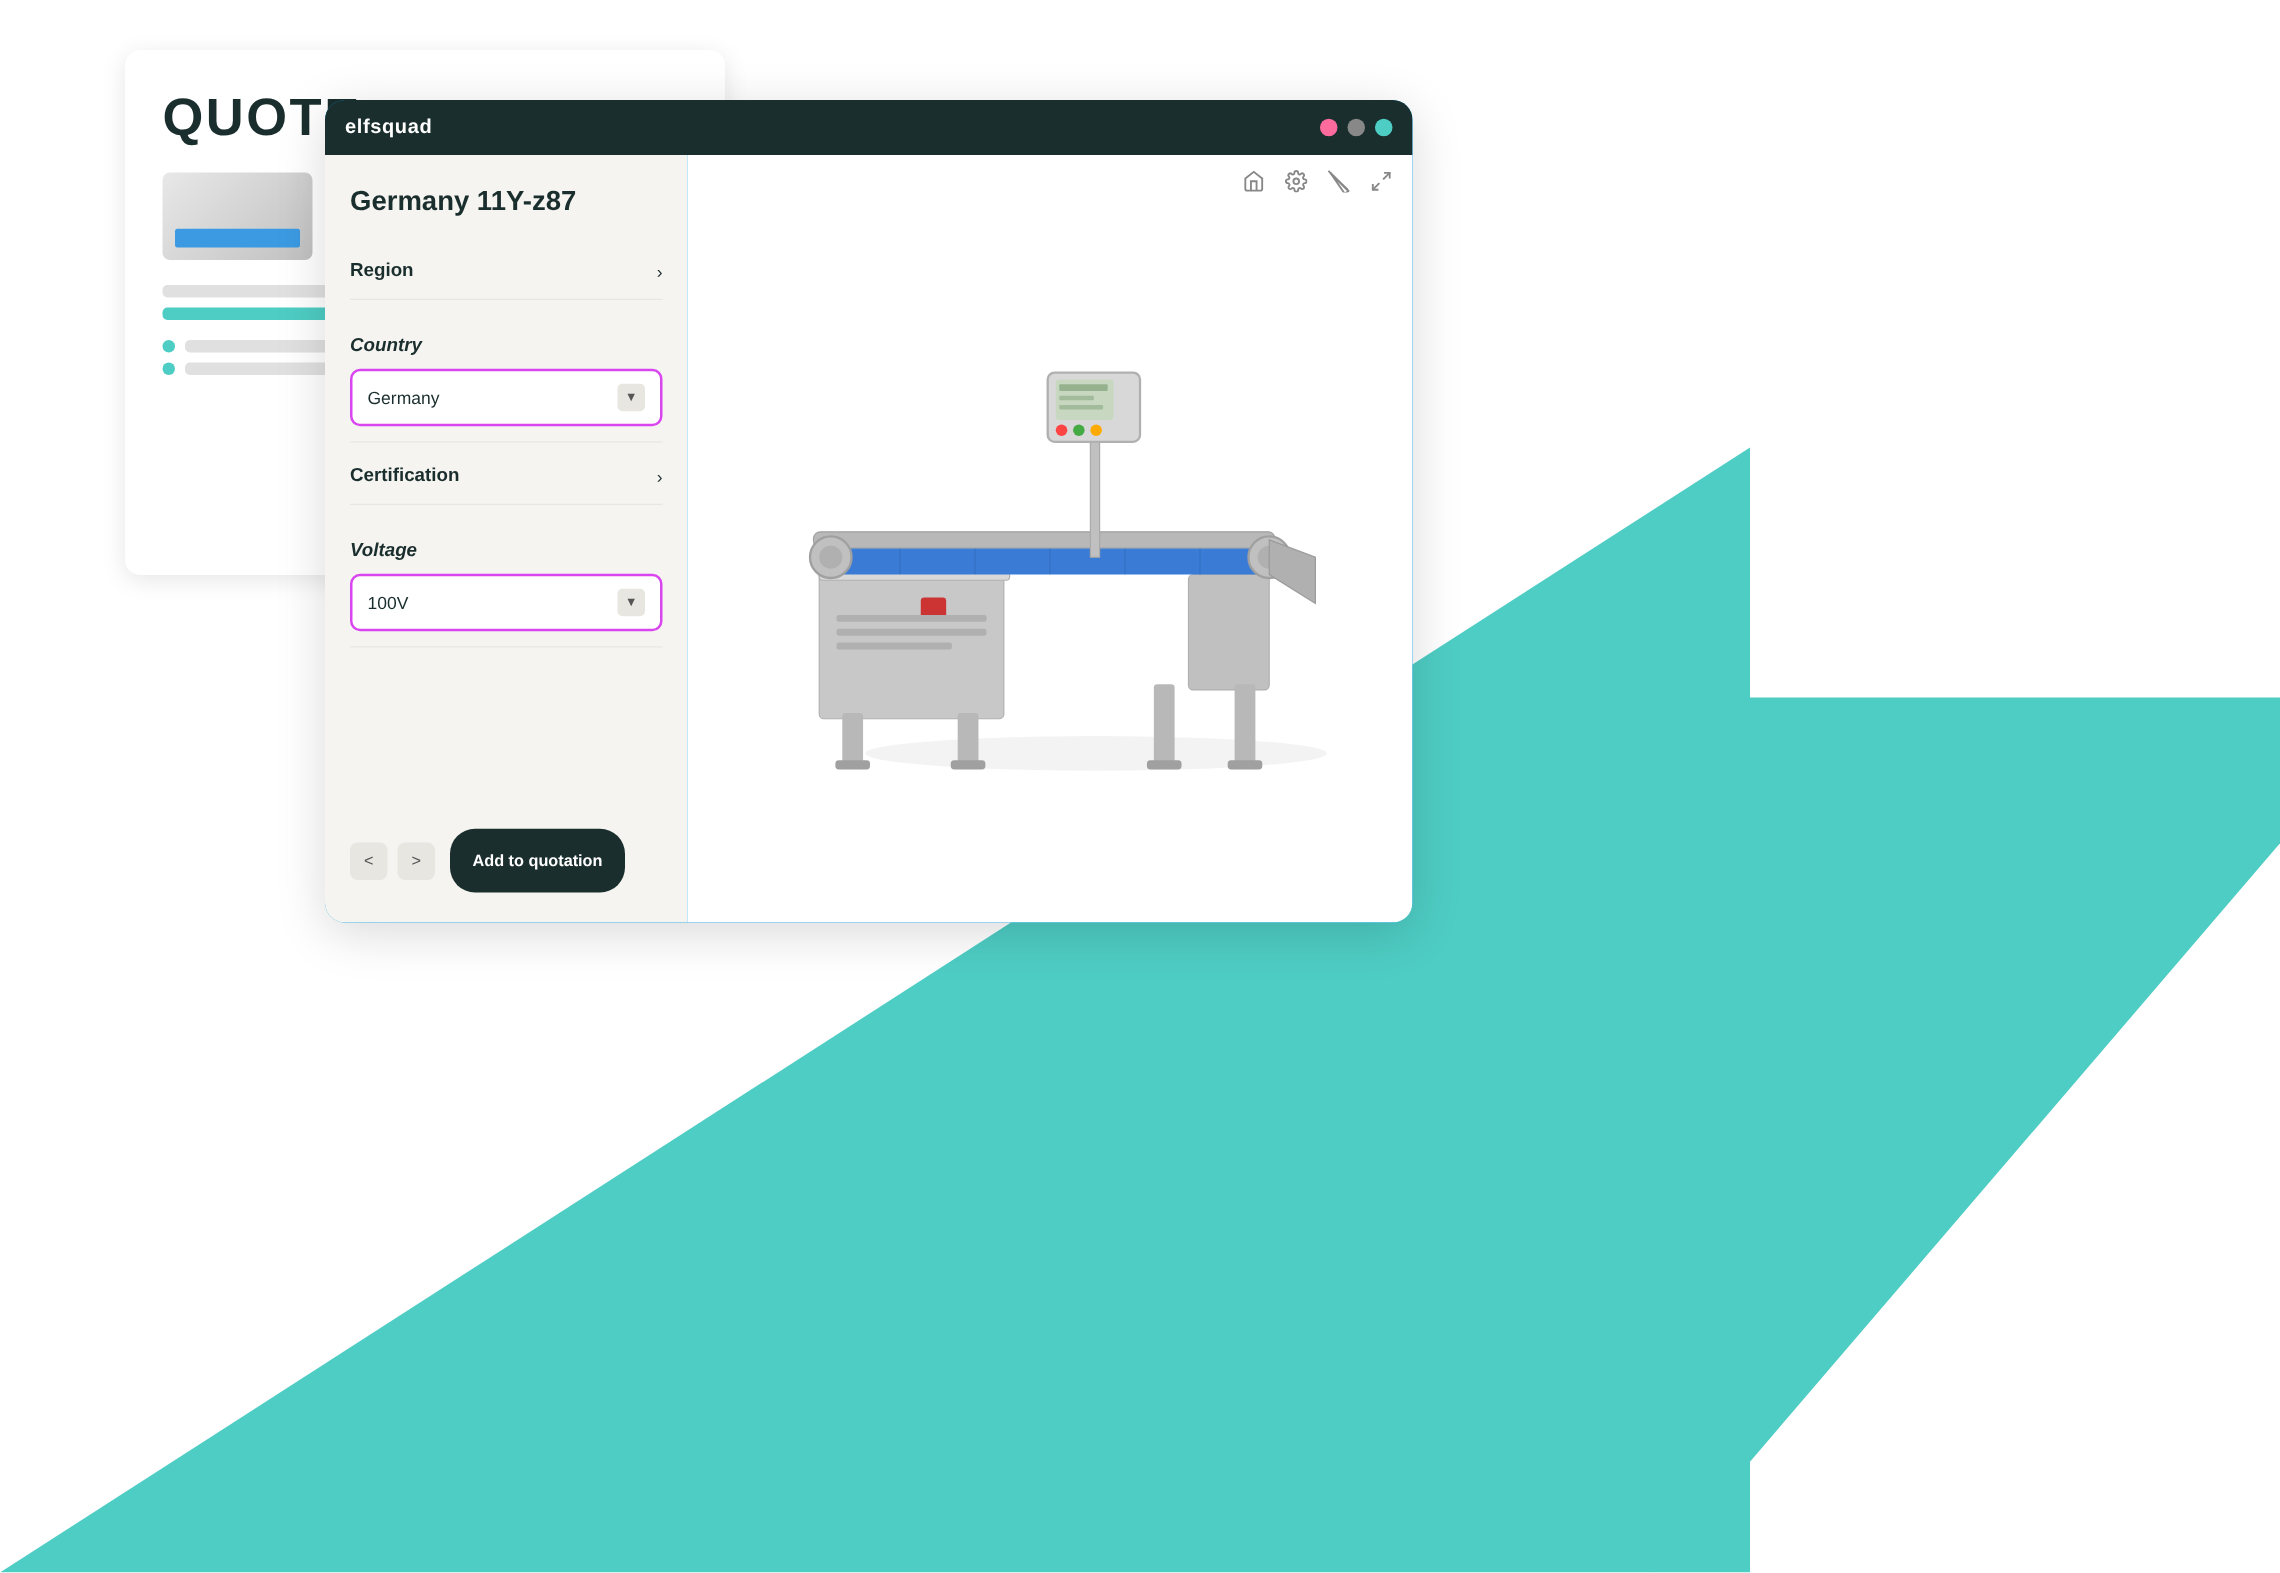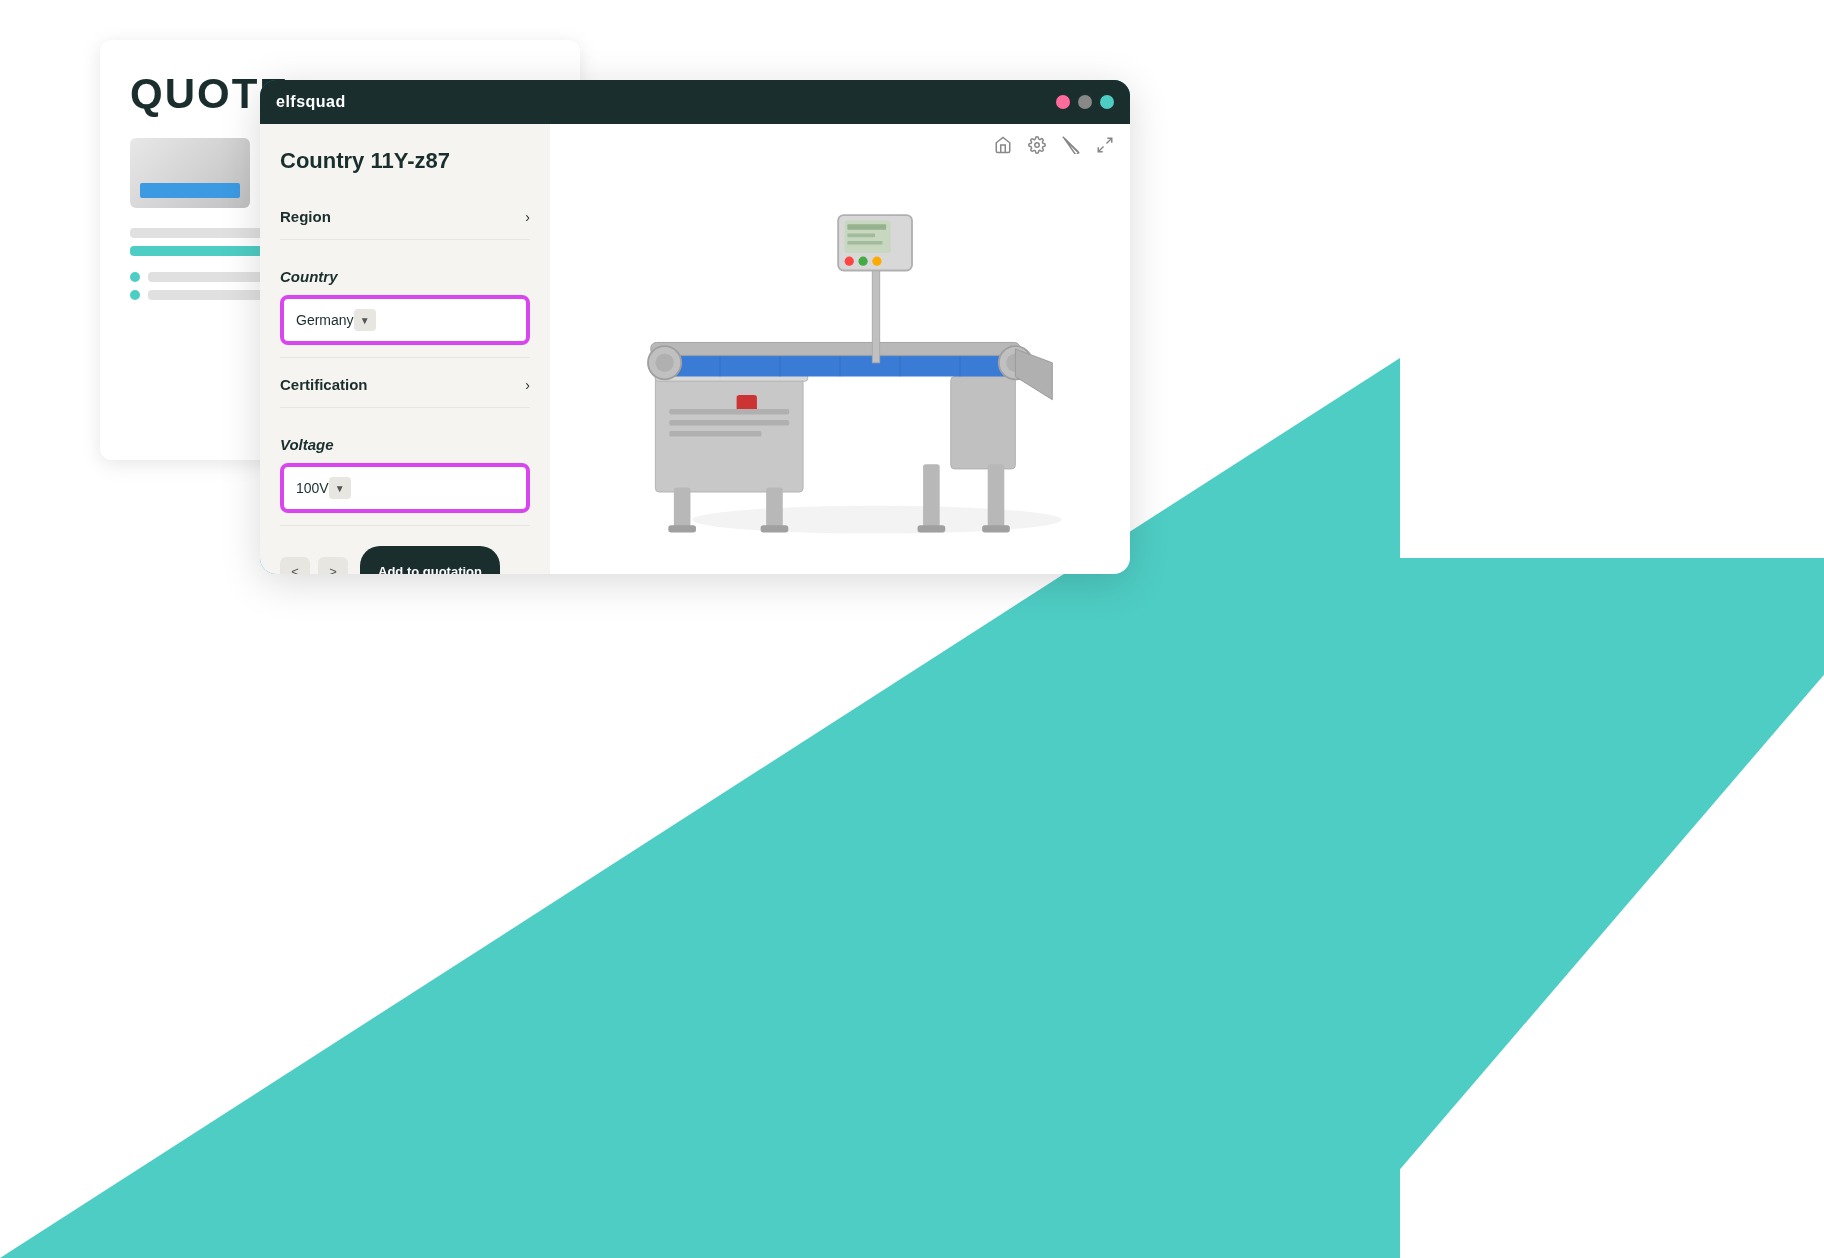--- a/index.html
+++ b/index.html
@@ -125,21 +125,21 @@
       border-radius: 4px;
       flex: 1;
     }
 
     
     .browser-window {
       position: absolute;
       top: 80px;
       left: 260px;
       width: 870px;
-      height: 494px;
+      height: 658px;
       background: #0ea5e9;
       border-radius: 16px;
       box-shadow: 0 8px 40px rgba(0,0,0,0.15);
       z-index: 10;
       overflow: hidden;
     }
 
     
     .browser-titlebar {
       height: 44px;
@@ -231,26 +231,27 @@
       font-weight: 700;
       color: #1a2e2e;
       margin-bottom: 10px;
       font-style: italic;
     }
 
     .config-select {
       width: 100%;
       padding: 10px 12px;
       background: #ffffff;
-      border: 4px solid #d946ef;
+      border: 2px solid #d946ef;
       border-radius: 8px;
       font-size: 14px;
       color: #1a2e2e;
       display: flex;
       align-items: center;
+      justify-content: space-between;
       cursor: pointer;
     }
 
     .config-select-arrow {
       width: 22px;
       height: 22px;
       background: #e8e6e0;
       border-radius: 4px;
       display: flex;
       align-items: center;
@@ -365,21 +366,21 @@
     <div class="browser-dots">
       <div class="browser-dot dot-pink"></div>
       <div class="browser-dot dot-gray"></div>
       <div class="browser-dot dot-teal"></div>
     </div>
   </div>
 
   <div class="browser-content">
 
     <div class="left-panel">
-      <div class="product-title">Country 11Y-z87</div>
+      <div class="product-title">Germany 11Y-z87</div>
 
       <div class="config-section">
         <div class="config-row-button">
           <span class="config-row-label">Region</span>
           <span class="config-chevron">›</span>
         </div>
       </div>
 
       <div class="config-dropdown-section">
         <div class="config-dropdown-label">Country</div>

